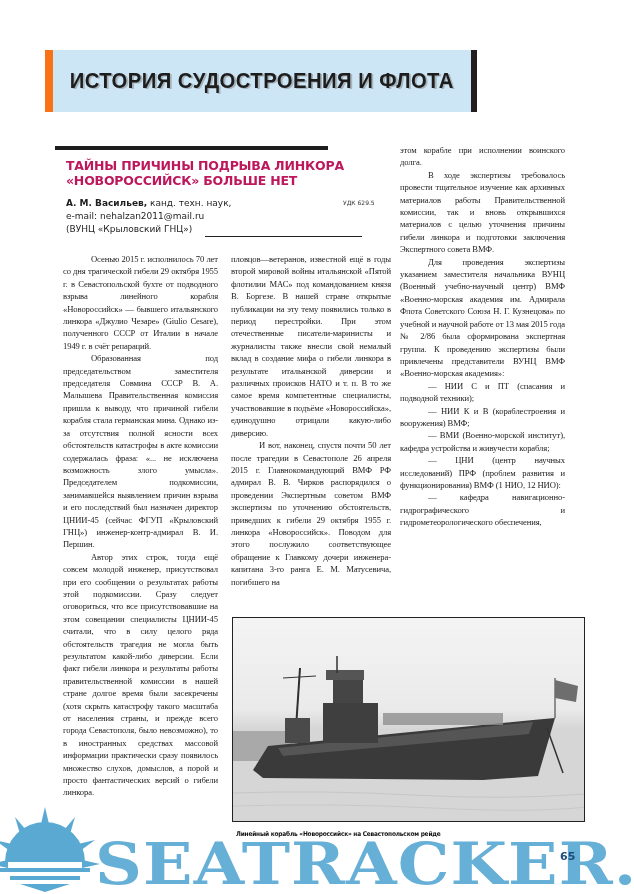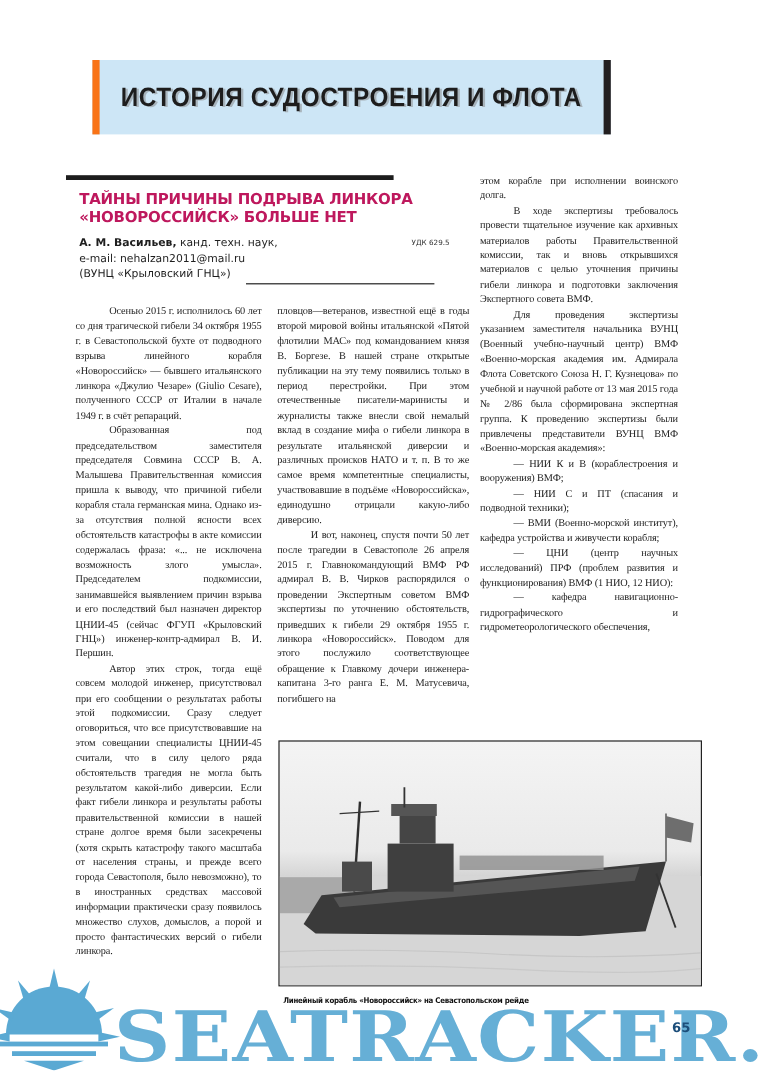--- a/index.html
+++ b/index.html
@@ -1,21 +1,21 @@
 <!DOCTYPE html>
 <html><head>
 <meta charset="utf-8">
 <style>
   * { box-sizing: border-box; margin: 0; padding: 0; }
   html, body { width: 634px; height: 894px; background: #ffffff; overflow: hidden; }
   body { position: relative; font-family: "DejaVu Sans", sans-serif; color: #1e1e1e; }
   .banner {
     position: absolute; left: 45px; top: 50px; width: 432px; height: 62px;
-    background: #cde6f6; border-left: 6px solid #f97316; border-right: 6px solid #231f20;
-    display: flex; align-items: center; justify-content: center; margin-left: 32px;
+    background: #cde6f6; border-left: 8px solid #f97316; border-right: 6px solid #231f20;
+    display: flex; align-items: center; justify-content: center;
   }
   .banner { left: 45px; width: 432px; }
   .banner-title {
     font-family: "Liberation Sans", sans-serif; font-weight: bold; font-size: 22px;
     letter-spacing: 0.5px; color: #1d1d1d; transform: scaleX(0.92);
     text-shadow: 2px 1px 0 #a8b4bc;
     white-space: nowrap;
   }
 
   .title-rule { position: absolute; left: 55px; top: 146px; width: 273px; height: 4px; background: #1d1d1d; }
@@ -79,37 +79,37 @@
 
 <div class="byline">
   <span class="author">А. М. Васильев,</span><span> канд. техн. наук,</span><br>
   <span>e-mail: nehalzan2011@mail.ru</span><br>
   <span>(ВУНЦ «Крыловский ГНЦ»)</span>
 </div>
 <div class="byline-rule"></div>
 <div class="udk">УДК 629.5</div>
 
 <div class="col col-1">
-  <p class="indent">Осенью 2015 г. исполнилось 60 лет со дня трагической гибели 34 октября 1955 г. в Севастопольской бухте от подводного взрыва линейного корабля «Новороссийск» — бывшего итальянского линкора «Джулио Чезаре» (Giulio Cesare), полученного СССР от Италии в начале 1949 г. в счёт репараций.</p>
+  <p class="indent">Осенью 2015 г. исполнилось 70 лет со дня трагической гибели 29 октября 1955 г. в Севастопольской бухте от подводного взрыва линейного корабля «Новороссийск» — бывшего итальянского линкора «Джулио Чезаре» (Giulio Cesare), полученного СССР от Италии в начале 1949 г. в счёт репараций.</p>
   <p class="indent">Образованная под председательством заместителя председателя Совмина СССР В. А. Малышева Правительственная комиссия пришла к выводу, что причиной гибели корабля стала германская мина. Однако из-за отсутствия полной ясности всех обстоятельств катастрофы в акте комиссии содержалась фраза: «... не исключена возможность злого умысла». Председателем подкомиссии, занимавшейся выявлением причин взрыва и его последствий был назначен директор ЦНИИ-45 (сейчас ФГУП «Крыловский ГНЦ») инженер-контр-адмирал В. И. Першин.</p>
   <p class="indent">Автор этих строк, тогда ещё совсем молодой инженер, присутствовал при его сообщении о результатах работы этой подкомиссии. Сразу следует оговориться, что все присутствовавшие на этом совещании специалисты ЦНИИ-45 считали, что в силу целого ряда обстоятельств трагедия не могла быть результатом какой-либо диверсии. Если факт гибели линкора и результаты работы правительственной комиссии в нашей стране долгое время были засекречены (хотя скрыть катастрофу такого масштаба от населения страны, и прежде всего города Севастополя, было невозможно), то в иностранных средствах массовой информации практически сразу появилось множество слухов, домыслов, а порой и просто фантастических версий о гибели линкора.</p>
 
 </div>
 
 <div class="col col-2">
   <p>пловцов—ветеранов, известной ещё в годы второй мировой войны итальянской «Пятой флотилии МАС» под командованием князя В. Боргезе. В нашей стране открытые публикации на эту тему появились только в период перестройки. При этом отечественные писатели-маринисты и журналисты также внесли свой немалый вклад в создание мифа о гибели линкора в результате итальянской диверсии и различных происков НАТО и т. п. В то же самое время компетентные специалисты, участвовавшие в подъёме «Новороссийска», единодушно отрицали какую-либо диверсию.</p>
   <p class="indent">И вот, наконец, спустя почти 50 лет после трагедии в Севастополе 26 апреля 2015 г. Главнокомандующий ВМФ РФ адмирал В. В. Чирков распорядился о проведении Экспертным советом ВМФ экспертизы по уточнению обстоятельств, приведших к гибели 29 октября 1955 г. линкора «Новороссийск». Поводом для этого послужило соответствующее обращение к Главкому дочери инженера-капитана 3-го ранга Е. М. Матусевича, погибшего на</p>
 </div>
 
 <div class="col col-3">
   <p>этом корабле при исполнении воинского долга.</p>
   <p class="indent">В ходе экспертизы требовалось провести тщательное изучение как архивных материалов работы Правительственной комиссии, так и вновь открывшихся материалов с целью уточнения причины гибели линкора и подготовки заключения Экспертного совета ВМФ.</p>
   <p class="indent">Для проведения экспертизы указанием заместителя начальника ВУНЦ (Военный учебно-научный центр) ВМФ «Военно-морская академия им. Адмирала Флота Советского Союза Н. Г. Кузнецова» по учебной и научной работе от 13 мая 2015 года № 2/86 была сформирована экспертная группа. К проведению экспертизы были привлечены представители ВУНЦ ВМФ «Военно-морская академия»:</p>
+  <p class="dash">— НИИ С и ПТ (спасания и подводной техники);</p>
   <p class="dash">— НИИ К и В (кораблестроения и вооружения) ВМФ;</p>
-  <p class="dash">— НИИ С и ПТ (спасания и подводной техники);</p>
   <p class="dash">— ВМИ (Военно-морской институт), кафедра устройства и живучести корабля;</p>
   <p class="dash">— ЦНИ (центр научных исследований) ПРФ (проблем развития и функционирования) ВМФ (1 НИО, 12 НИО):</p>
   <p class="dash">— кафедра навигационно-гидрографического и гидрометеорологического обеспечения,</p>
 </div>
 
 <div class="photo">
   <svg width="353" height="205" viewBox="0 0 353 205">
     <rect x="0" y="112" width="353" height="93" fill="#d6d6d6"></rect>
     <rect x="0" y="113" width="60" height="30" fill="#8a8a8a" opacity="0.6"></rect>
 

